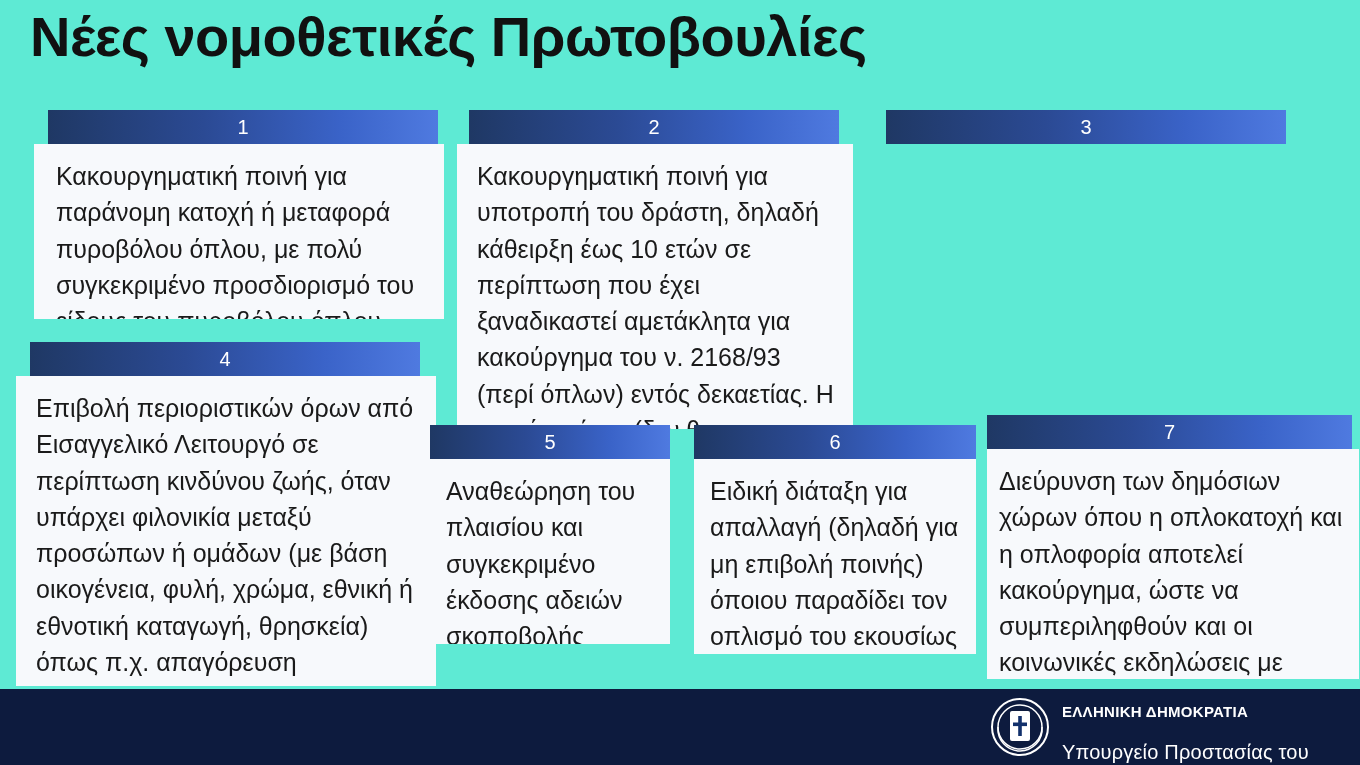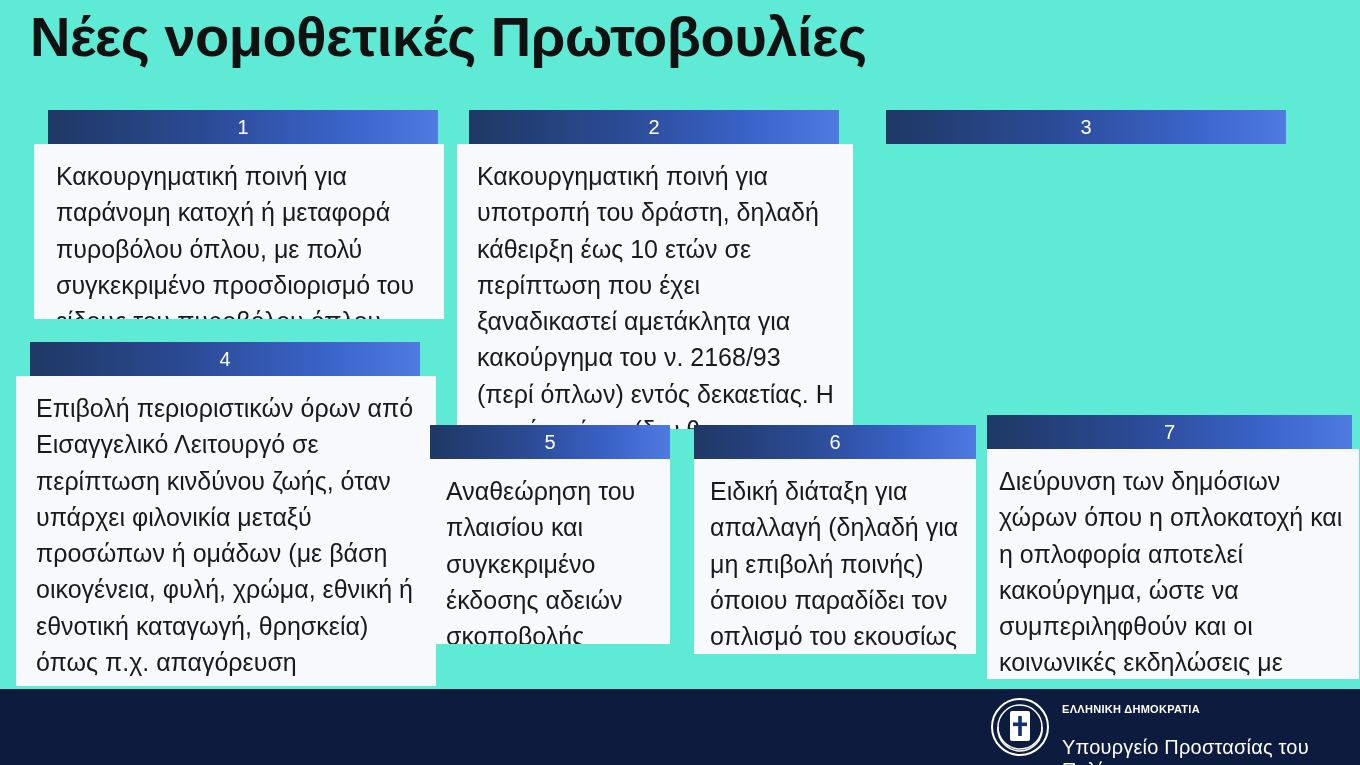--- a/index.html
+++ b/index.html
@@ -100,21 +100,21 @@
     width: 60px;
     height: 60px;
   }
   .footer-text {
     position: absolute;
     left: 1062px;
     top: 14px;
     color: #ffffff;
   }
   .footer-line1 {
-    font-size: 11px;
+    font-size: 15px;
     font-weight: bold;
     letter-spacing: 0.3px;
   }
   .footer-line2 {
     font-size: 20px;
     margin-top: 21px;
     letter-spacing: 0.2px;
   }
 </style>
 </head>

